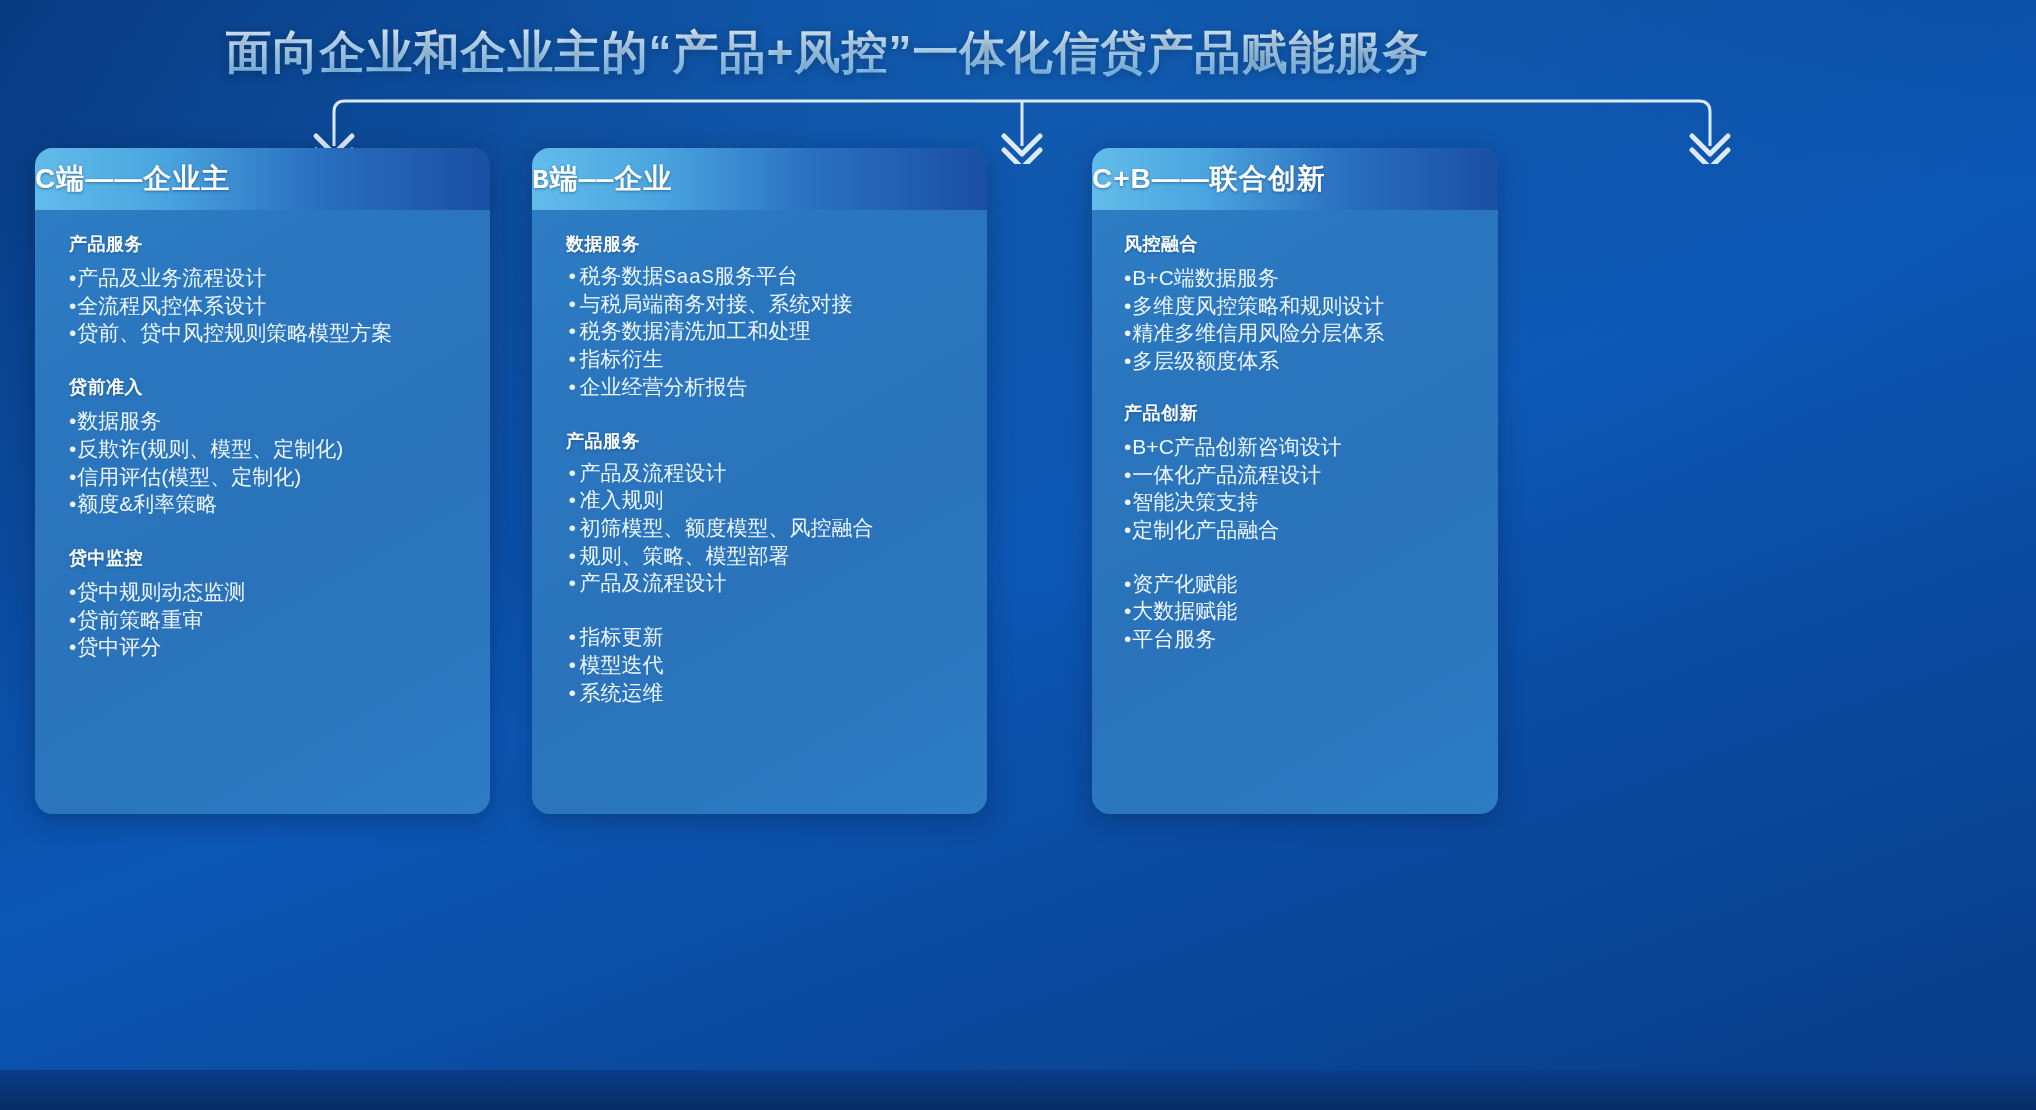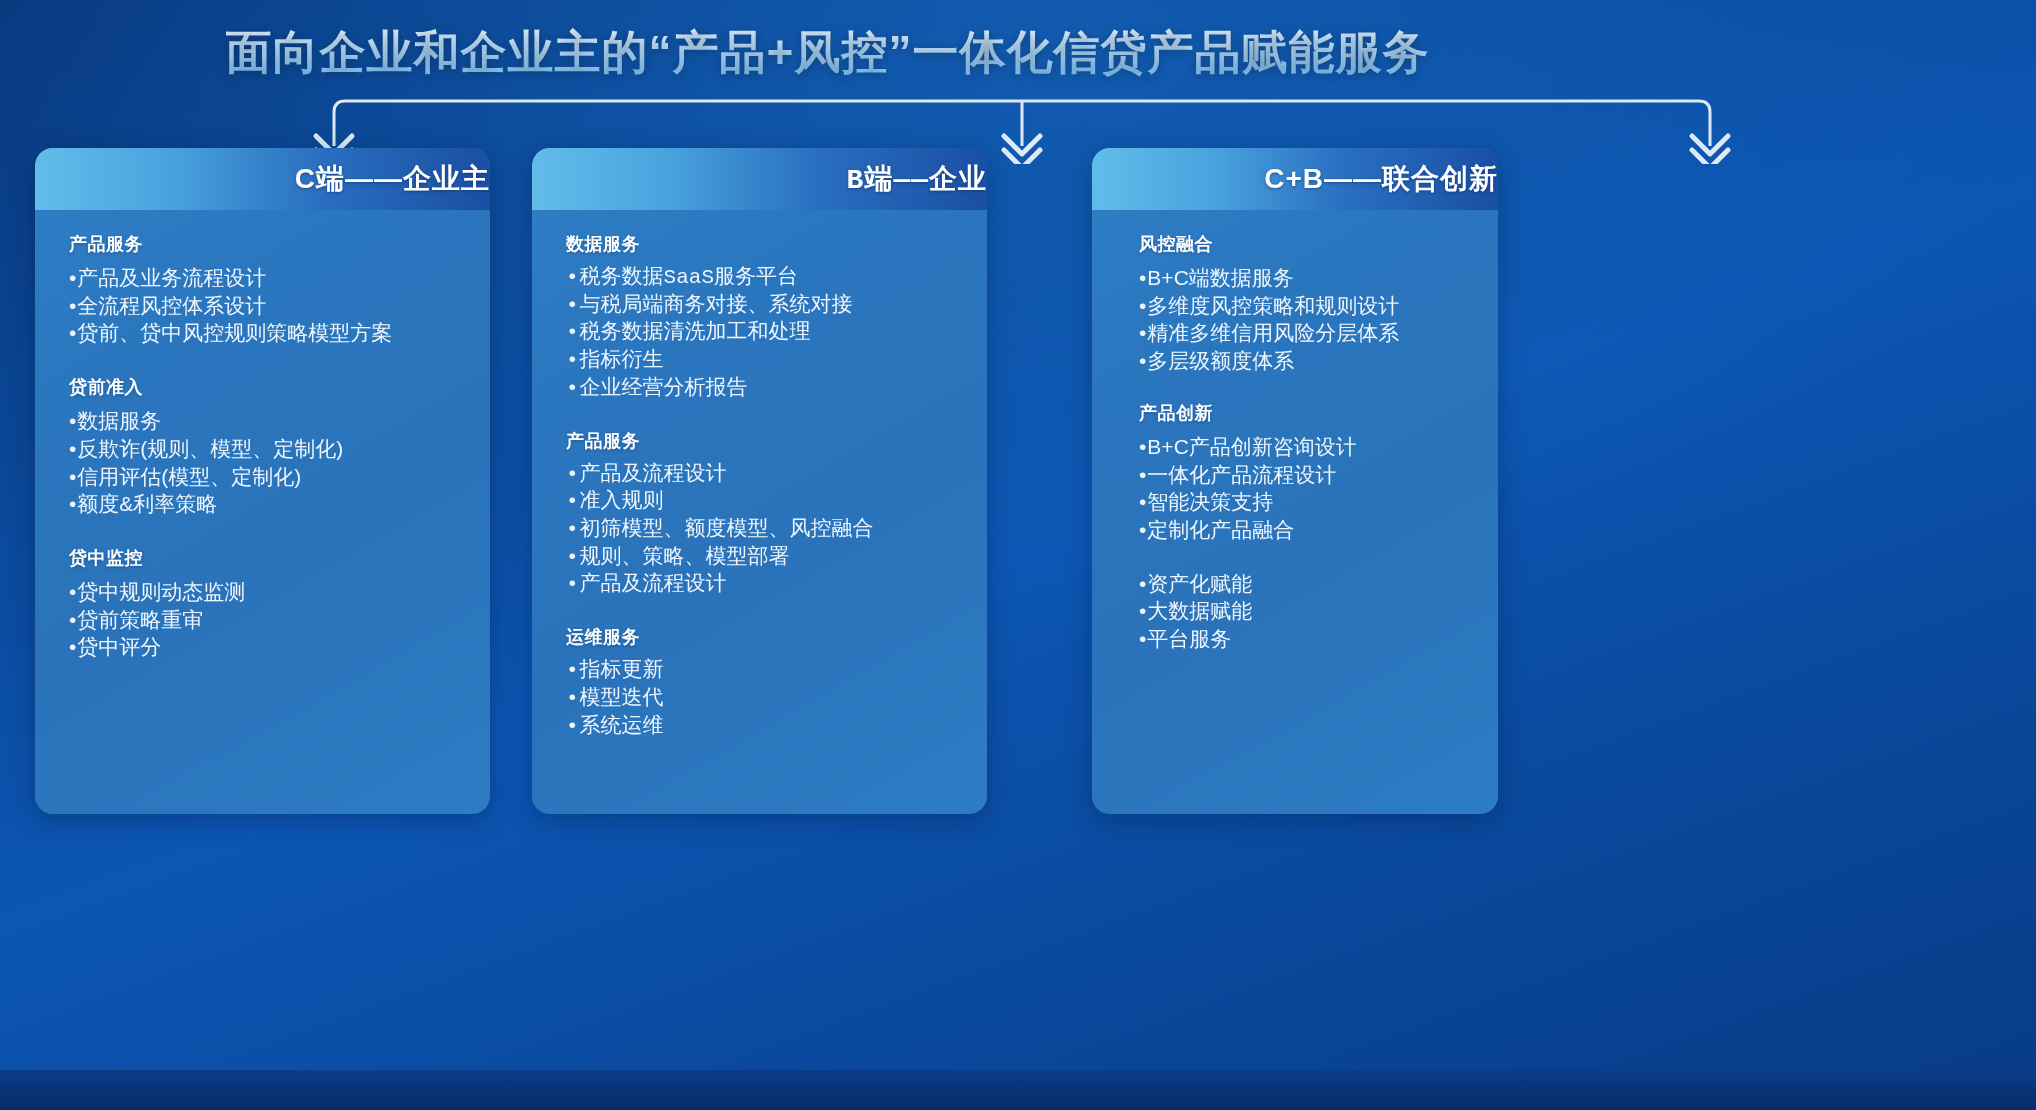--- a/index.html
+++ b/index.html
@@ -60,21 +60,21 @@
     background:linear-gradient(150deg,#2f7fc6 0%, #2a76be 30%, #2a73ba 60%, #2d7cc4 100%);
   }
   #card-0 { left:35px; }
   #card-1 { left:532px;font-family:Liberation Mono, monospace; }
   #card-2 { left:1092px; width:406px; }
 
   .card-head {
     height:62px;
     display:flex;
     align-items:center;
-    justify-content:flex-end;
+    justify-content:flex-start;
     background:linear-gradient(90deg,#62bcea 0%, #4aa5df 28%, #2a6fc0 62%, #1a4fa3 100%);
   }
   .card-head-title {
     color:#ffffff;
     font-size:28px;
     font-weight:bold;
     letter-spacing:1px;
     white-space:nowrap;
     text-shadow:0 1px 3px rgba(0,30,80,0.45);
   }
@@ -108,21 +108,21 @@
     margin-right:1px;
     flex:0 0 auto;
   }
   .bullet-text { flex:0 0 auto; }
 
   
   #card-0 .card-body { padding-top:22px; }
   #card-0 .section { margin-bottom:28px; }
   #card-1 .section { margin-bottom:26px; }
   #card-2 .section { margin-bottom:26px; }
-  #card-2 .card-body { padding-left:47px; }
+  #card-2 .card-body { padding-left:32px; }
 </style>
 </head>
 <body>
 
 <div id="stage">
 
   <div id="title-wrap">
     <span id="title">面向企业和企业主的“产品+风控”一体化信贷产品赋能服务</span>
   </div>
 
@@ -267,21 +267,20 @@
               <span class="bullet-text">规则、策略、模型部署</span>
             </li>
           <li>
               <span class="bullet-dot">•</span>
               <span class="bullet-text">产品及流程设计</span>
             </li>
         </ul>
       </div>
 
       <div class="section">
-        <div class="section-title">运维服务</div>
         <ul class="bullets">
           <li>
               <span class="bullet-dot">•</span>
               <span class="bullet-text">指标更新</span>
             </li>
           <li>
               <span class="bullet-dot">•</span>
               <span class="bullet-text">模型迭代</span>
             </li>
           <li>

